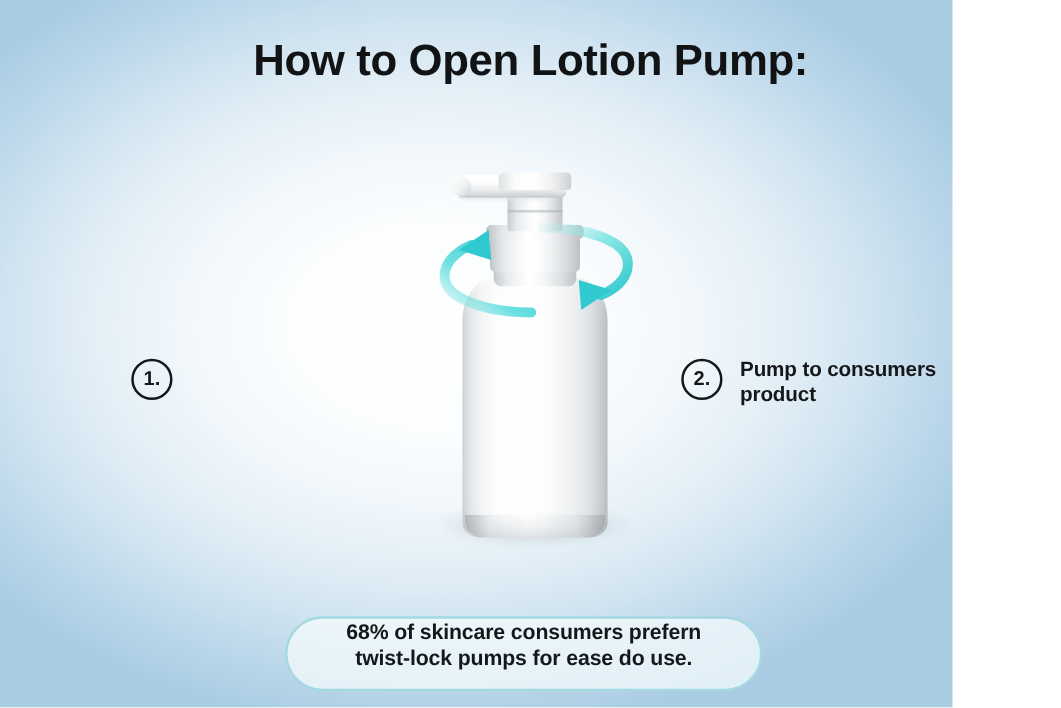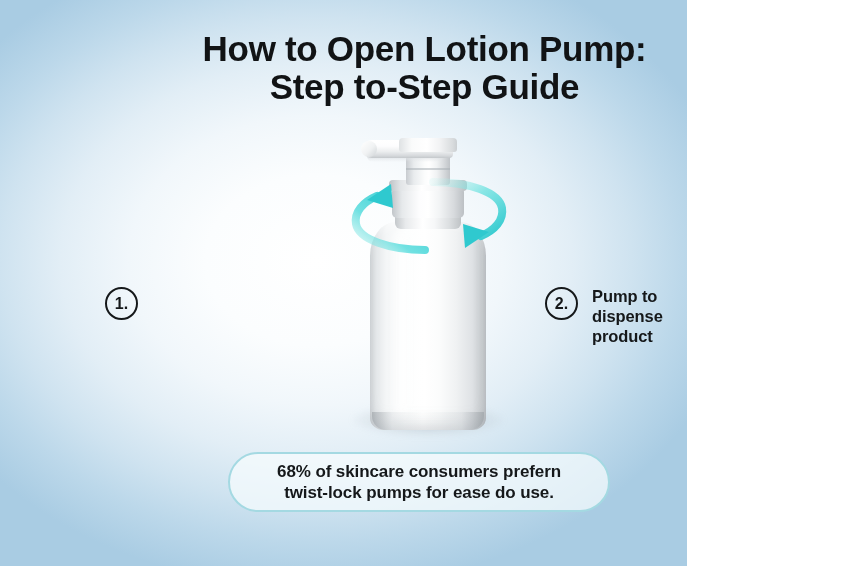--- a/index.html
+++ b/index.html
@@ -8,21 +8,21 @@
   }
   body {
     width: 849px;
     height: 566px;
     overflow: hidden;
     font-family: "Liberation Sans", sans-serif;
   }
 
   #infographic {
     position: relative;
-    width: 687px;
+    width: 762px;
     height: 566px;
     background:
       radial-gradient(ellipse 62% 58% at 46% 46%,
         #ffffff 0%,
         #fbfdfe 26%,
         #f1f7fb 44%,
         #e2eef6 60%,
         #cfe3f0 74%,
         #bcd8ea 86%,
         #a9cce3 100%);
@@ -256,49 +256,48 @@
     line-height: 20px;
     color: #15181a;
     white-space: pre-line;
     letter-spacing: -0.1px;
   }
 
   
   .stat-pill {
     position: absolute;
     left: 228px;
-    top: 452px;
+    top: 493px;
     width: 382px;
     height: 60px;
     box-sizing: border-box;
     border: 2px solid #a4d9e2;
     border-radius: 30px;
     background: rgba(247,252,254,0.72);
     display: flex;
-    align-items: center;
+    align-items: flex-start;
     justify-content: center;
     text-align: center;
   }
   .stat-text {
     font-size: 17px;
     font-weight: bold;
     line-height: 21px;
     color: #15181a;
     white-space: pre-line;
     letter-spacing: -0.1px;
   }
 </style>
 </head>
 <body>
 
 <div id="infographic">
 
   <div class="title-block">
     <span class="title-line">How to Open Lotion Pump:</span>
-    <span class="title-line">Step to-Step Guide</span>
   </div>
 
   <div class="bottle-wrap">
 
     <div class="bottle-shadow"></div>
 
     <div class="bottle-body"></div>
     <div class="bottle-body-sheen"></div>
     <div class="bottle-base-line"></div>
 
@@ -343,21 +342,21 @@
       </g>
     </svg>
   </div>
 
   <div class="step step-1">
     <div class="step-badge">1.</div>
   </div>
 
   <div class="step step-2">
     <div class="step-badge">2.</div>
-    <div class="step-text">Pump to dispense
+    <div class="step-text">Pump to consumers
 product</div>
   </div>
 
   <div class="stat-pill">
     <div class="stat-text">68% of skincare consumers prefern
 twist-lock pumps for ease do use.</div>
   </div>
 
 </div>
 

